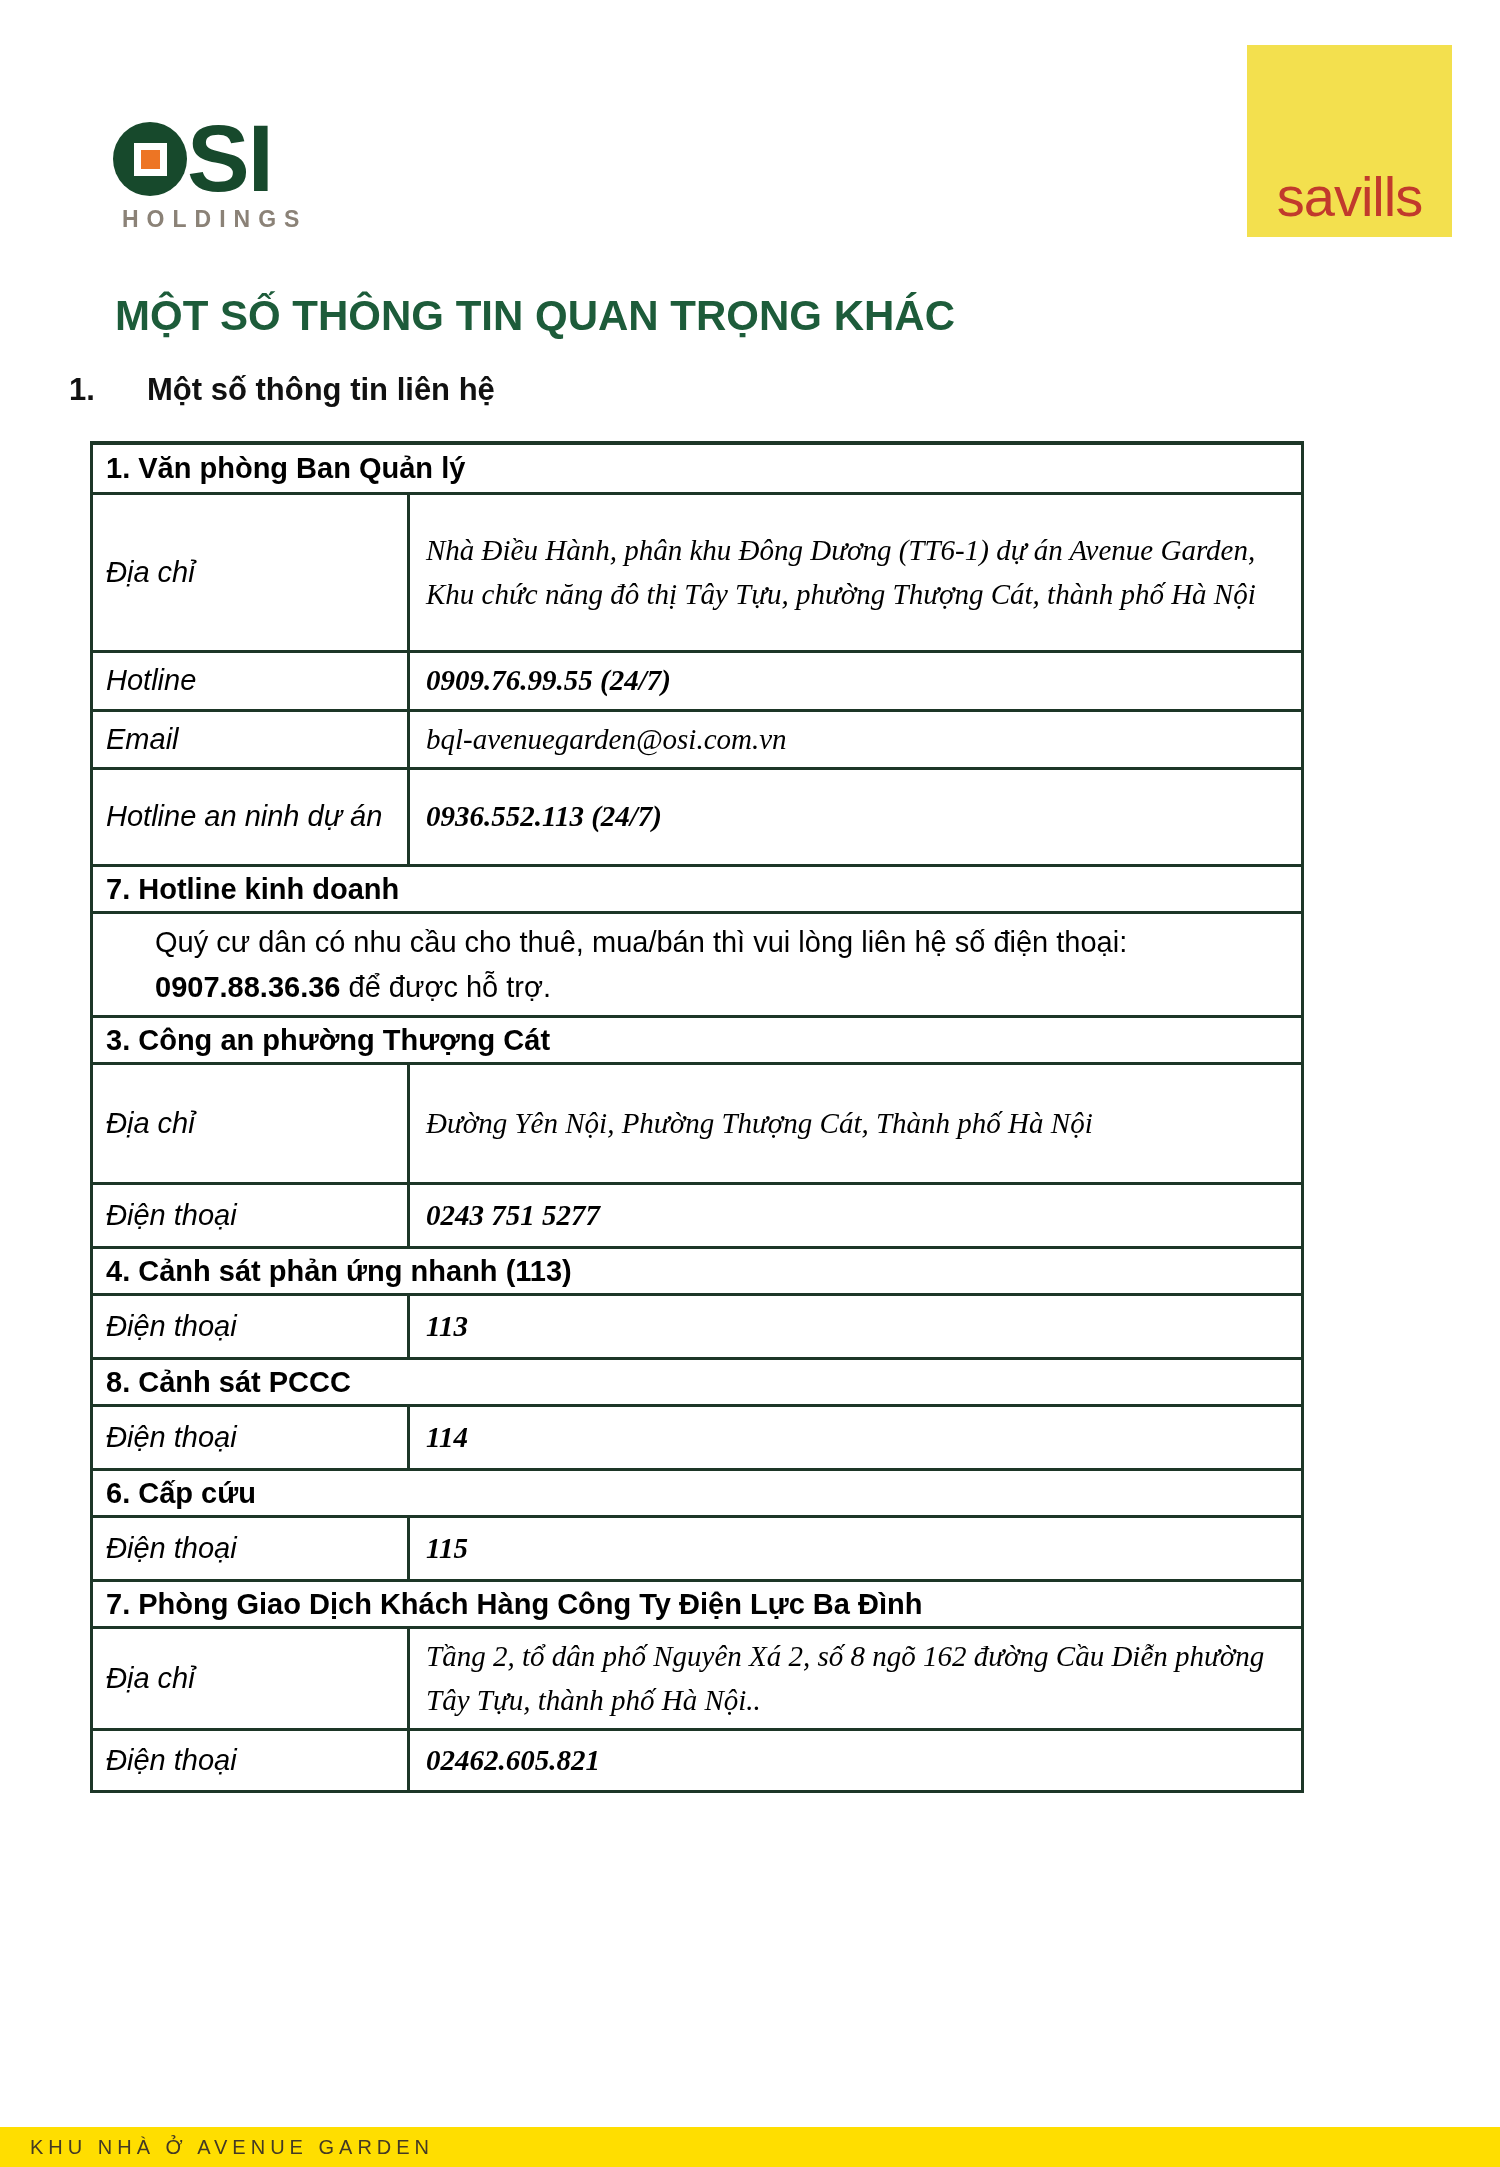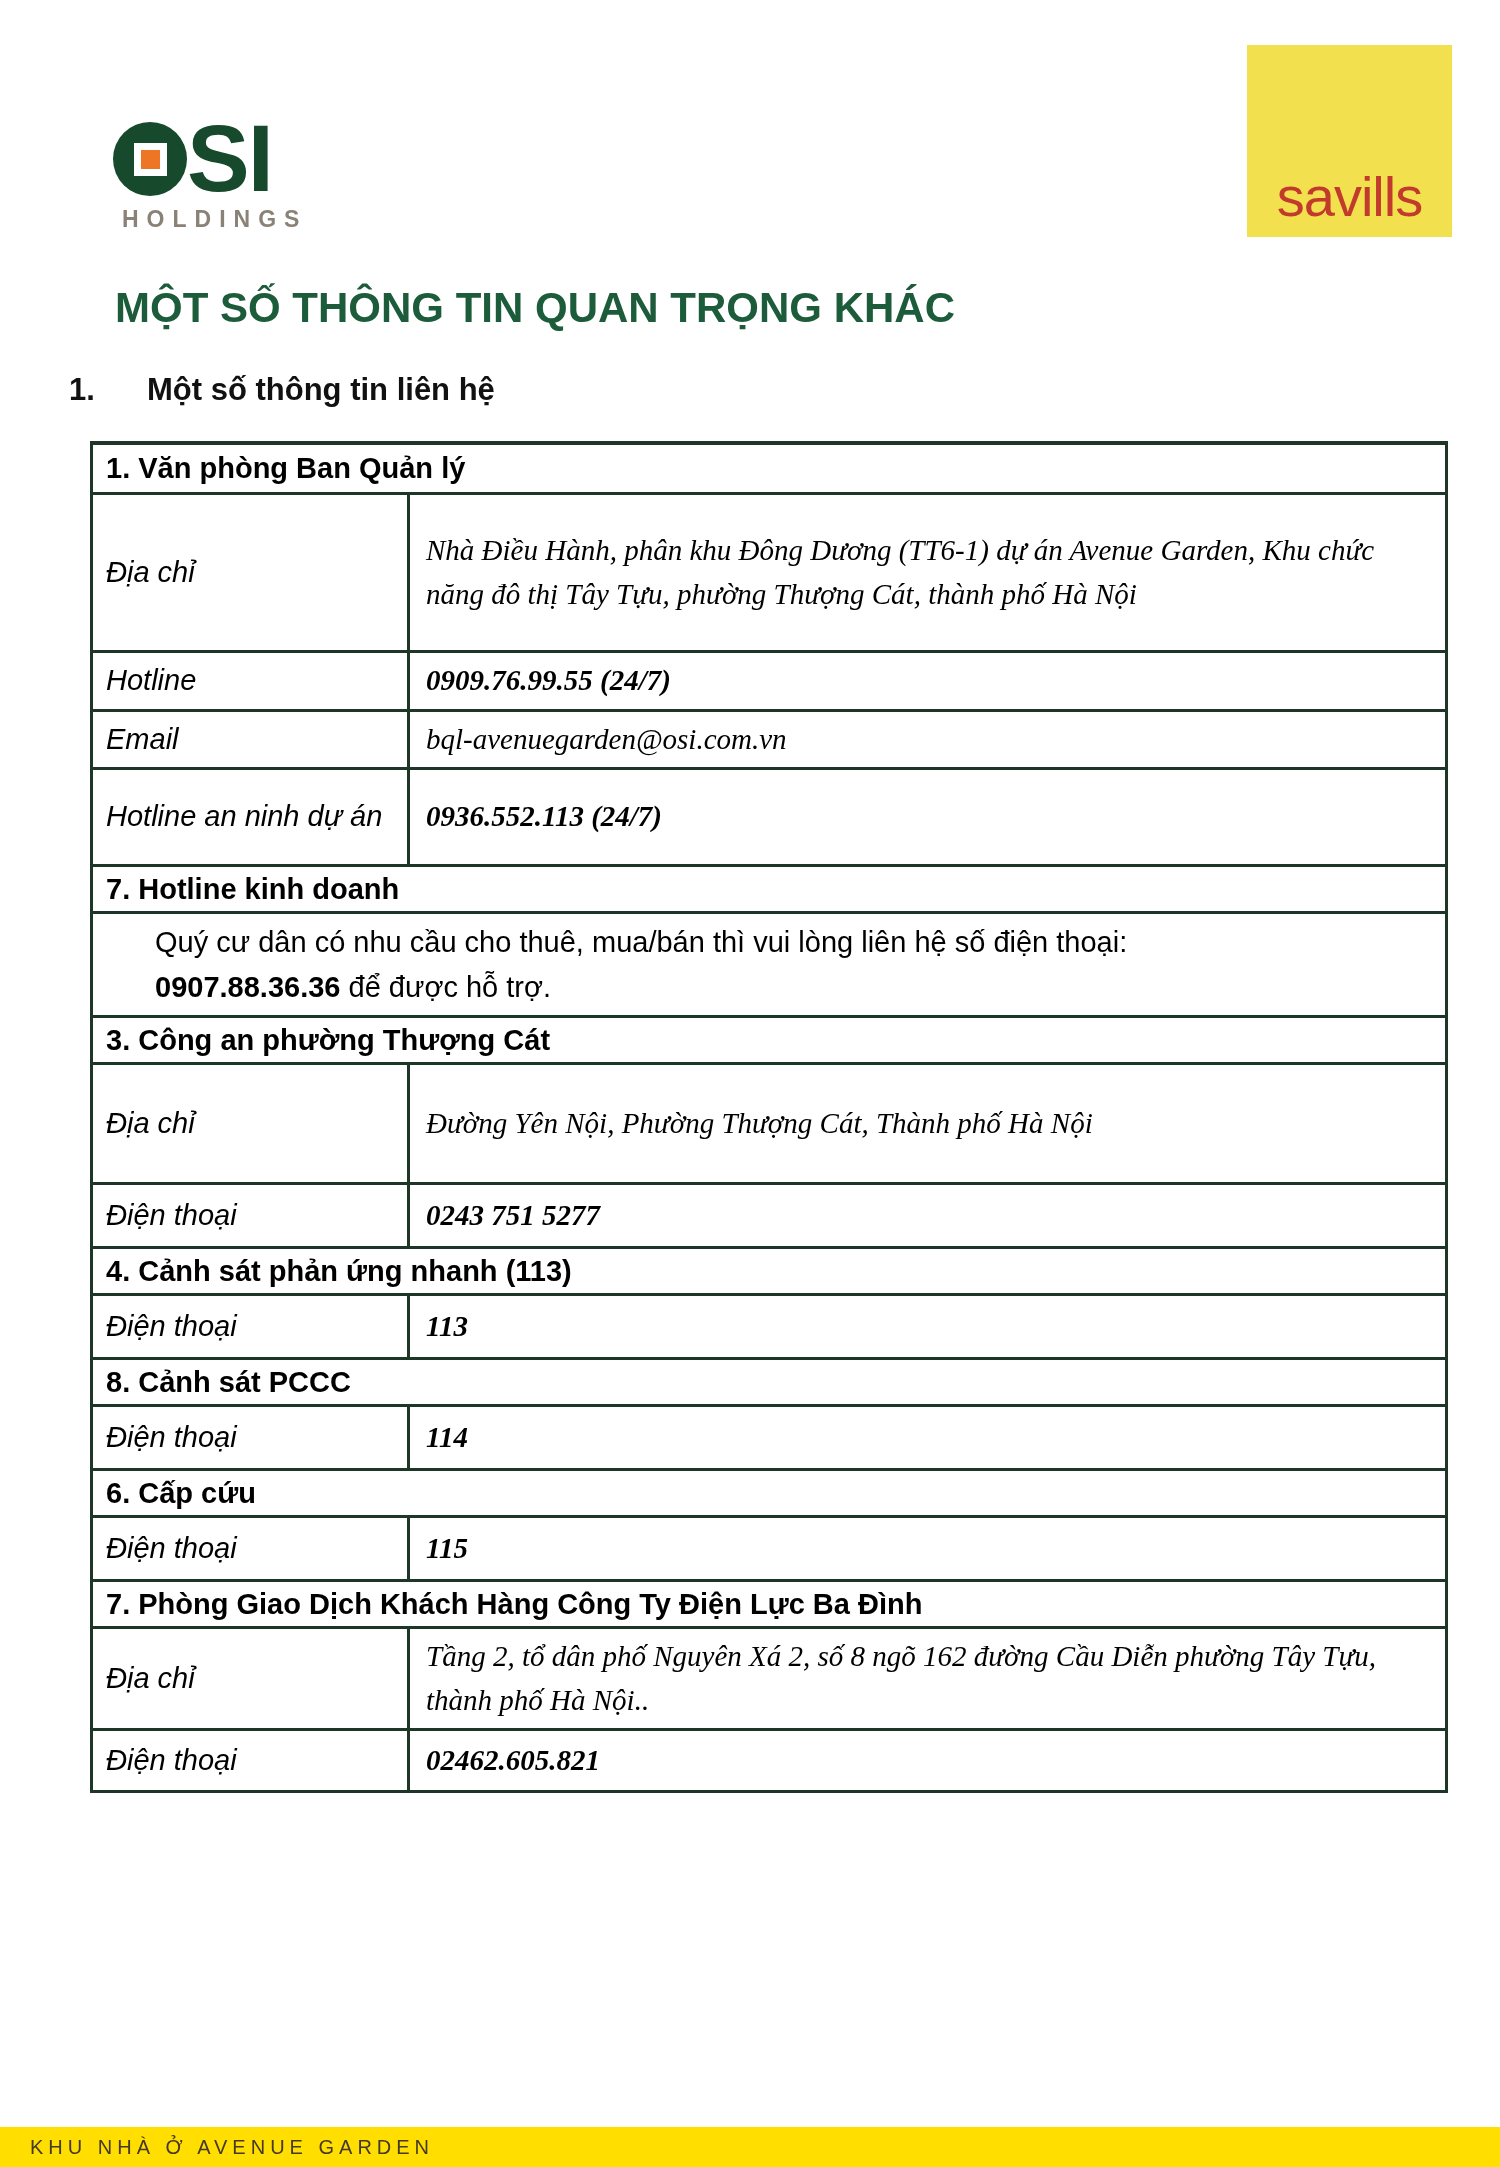--- a/index.html
+++ b/index.html
@@ -36,28 +36,28 @@
     letter-spacing:-2px;margin-left:0;}
   .osi-holdings{margin-top:10px;margin-left:9px;font-size:23px;font-weight:bold;
     color:var(--osi-gray);letter-spacing:8px;}
 
   .savills-logo{position:absolute;left:1247px;top:45px;width:205px;height:192px;
     background:var(--sav-yellow);display:flex;align-items:flex-end;justify-content:center;}
   .savills-word{font-size:56px;color:var(--sav-red);line-height:1;
     padding-bottom:12px;letter-spacing:-1px;}
 
   
-  .page-title{position:absolute;left:115px;top:284px;
+  .page-title{position:absolute;left:115px;top:292px;
     font-size:42px;font-weight:bold;color:var(--title-green);letter-spacing:0px;}
   .sec-heading{position:absolute;left:69px;top:372px;
     font-size:31px;font-weight:bold;color:#111;display:flex;}
   .sec-heading .num{display:inline-block;width:78px;}
 
   
-  .contact-table{position:absolute;left:90px;top:441px;width:1358px;
+  .contact-table{position:absolute;left:90px;top:441px;width:1214px;
     border:3px solid var(--line);border-top-width:4px;font-size:29px;}
   .tsec-header{border-top:3px solid var(--line);min-height:47px;
     display:flex;align-items:center;padding:4px 13px;font-weight:bold;}
   .contact-table > div:first-child{border-top:none;}
   .trow{display:grid;grid-template-columns:314px 1fr;border-top:3px solid var(--line);}
   .tlabel{padding:6px 10px 6px 13px;font-style:italic;display:flex;align-items:center;line-height:1.5;}
   .tvalue{border-left:3px solid var(--line);padding:6px 30px 6px 16px;font-style:italic;
     display:flex;align-items:center;line-height:1.5;font-family:Liberation Serif, serif;}
   .tvalue.bold{font-weight:bold;}
   .tnote{border-top:3px solid var(--line);min-height:104px;display:flex;align-items:center;}

